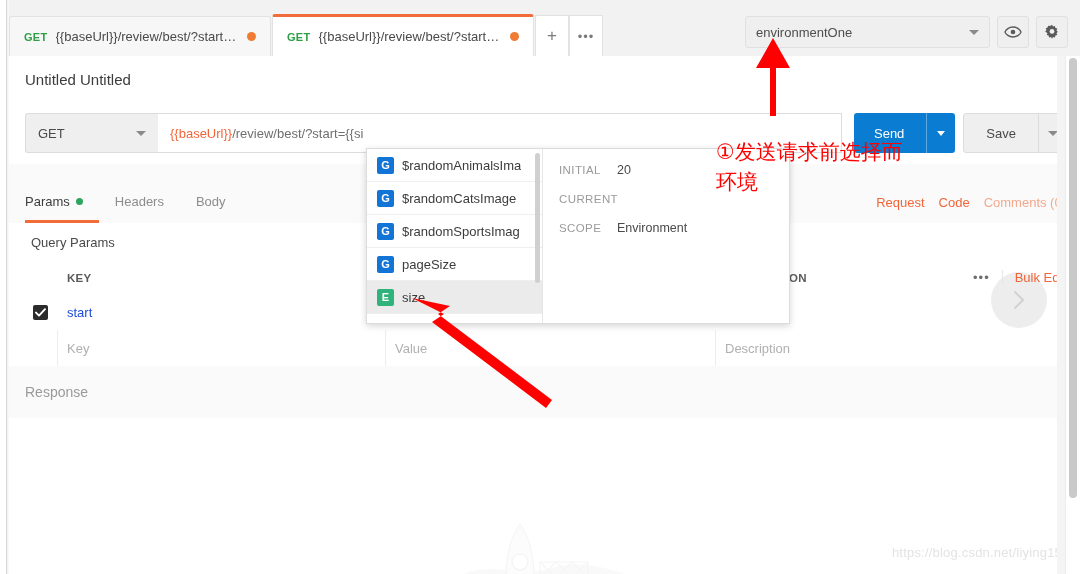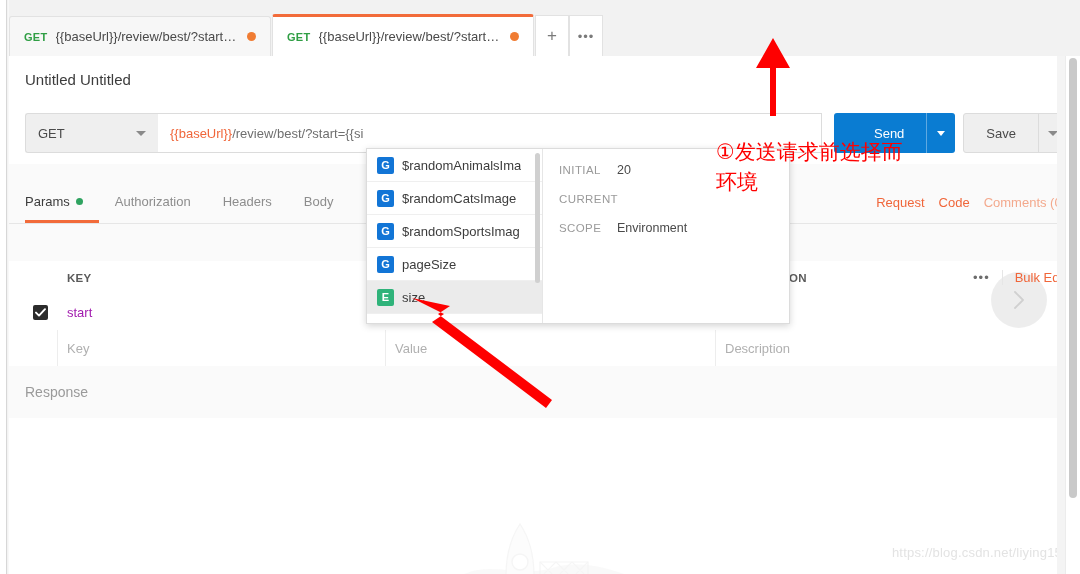--- a/index.html
+++ b/index.html
@@ -125,21 +125,21 @@
   }
   .var-token { color: #f0663a; }
   .send-btn {
     margin-left: 12px;
     height: 40px; box-sizing: border-box;
     background: #0a7cd2; color: #fff;
     border-radius: 3px;
     display: flex; align-items: center;
     font-size: 13px; cursor: pointer;
   }
-  .send-label { padding: 0 22px 0 40px; }
+  .send-label { padding: 0 22px 0 20px; }
   .send-split {
     border-left: 1px solid rgba(255,255,255,.35);
     padding: 0 10px; height: 100%;
     display: flex; align-items: center;
   }
   .caret-w {
     width: 0; height: 0; border-left: 4px solid transparent;
     border-right: 4px solid transparent; border-top: 5px solid #fff;
   }
   .save-btn {
@@ -209,21 +209,21 @@
   }
   .row1 { top: 294px; }
   .row2 { top: 330px; }
   .chk {
     width: 15px; height: 15px; margin-left: 24px;
     background: #2b2b2b; border-radius: 2px;
     display: flex; align-items: center; justify-content: center;
     cursor: pointer;
   }
   .chk svg { display: block; }
-  .cell-text { font-size: 13px; color: #a21caf; }
+  .cell-text { font-size: 13px; color: #1d4ed8; }
   .cell-ph { font-size: 13px; color: #b0b0b0; }
   .vdiv {
     position: absolute; top: 0; bottom: 0; width: 1px; background: #ededed;
   }
   
   .circle-next {
     position: absolute; left: 991px; top: 272px;
     width: 56px; height: 56px; border-radius: 50%;
     background: rgba(0,0,0,.07);
     display: flex; align-items: center; justify-content: center;
@@ -337,20 +337,38 @@
       <span class="tab-method">GET</span>
       <span class="tab-title">{{baseUrl}}/review/best/?start=...</span>
       <span class="tab-dot"></span>
     </div>
 
     <div class="strip-btn">+</div>
     <div class="strip-btn dots">•••</div>
 
     <div class="strip-spacer"></div>
 
+    <div class="env-zone">
+      <div class="env-select">
+        <span class="env-name">environmentOne</span>
+        <span class="caret"></span>
+      </div>
+      <div class="icon-btn">
+        <svg width="18" height="12" viewBox="0 0 18 12">
+          <path d="M9 1C5 1 1.8 3.6 1 6c.8 2.4 4 5 8 5s7.2-2.6 8-5c-.8-2.4-4-5-8-5z" fill="none" stroke="#5a5a5a" stroke-width="1.3"></path>
+          <circle cx="9" cy="6" r="2.3" fill="#5a5a5a"></circle>
+        </svg>
+      </div>
+      <div class="icon-btn">
+        <svg width="16" height="16" viewBox="0 0 16 16">
+          <path d="M8 0.8l1 1.7 1.9-.4.5 1.9 1.9.6-.8 1.8 1.3 1.4-1.3 1.4.8 1.8-1.9.6-.5 1.9-1.9-.4-1 1.7-1-1.7-1.9.4-.5-1.9-1.9-.6.8-1.8L1.2 7.4 2.5 6l-.8-1.8 1.9-.6.5-1.9 1.9.4z" fill="#5a5a5a"></path>
+          <circle cx="8" cy="7.4" r="2.4" fill="#efefef"></circle>
+        </svg>
+      </div>
+    </div>
   </div>
 
   <div class="req-title-bar">
     <span class="req-title">Untitled Untitled</span>
   </div>
 
   <div class="url-bar">
     <div class="method-box">
       <span class="method-label">GET</span>
       <span class="caret"></span>
@@ -372,36 +390,36 @@
       </span>
     </div>
   </div>
 
   <div class="req-tabs">
     <div class="rtab active">
       <span>Params</span>
       <span class="green-dot"></span>
     </div>
     <div class="rtab">
-      <span>Authorization</span>
-    </div>
-    <div class="rtab">
       <span>Headers</span>
     </div>
     <div class="rtab">
       <span>Body</span>
     </div>
 
     <div class="rtabs-right">
       <span class="link-orange">Request</span>
       <span class="link-orange">Code</span>
       <span class="link-faded">Comments (0)</span>
     </div>
   </div>
 
+  <div class="params-head">
+    <span class="params-head-label">Query Params</span>
+  </div>
 
   <div class="tbl-headrow">
     <div class="col-check"></div>
     <div class="col-key th">KEY</div>
     <div class="col-val th">VALUE</div>
     <div class="col-desc th">DESCRIPTION</div>
     <div class="tbl-actions">
       <span class="dots-btn">•••</span>
       <span class="bulk-edit">Bulk Edit</span>
     </div>

